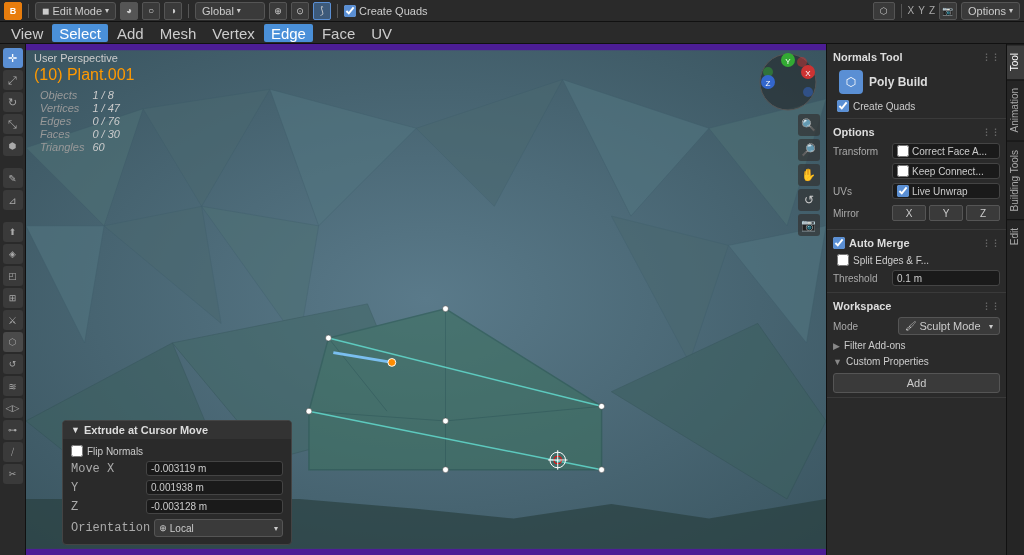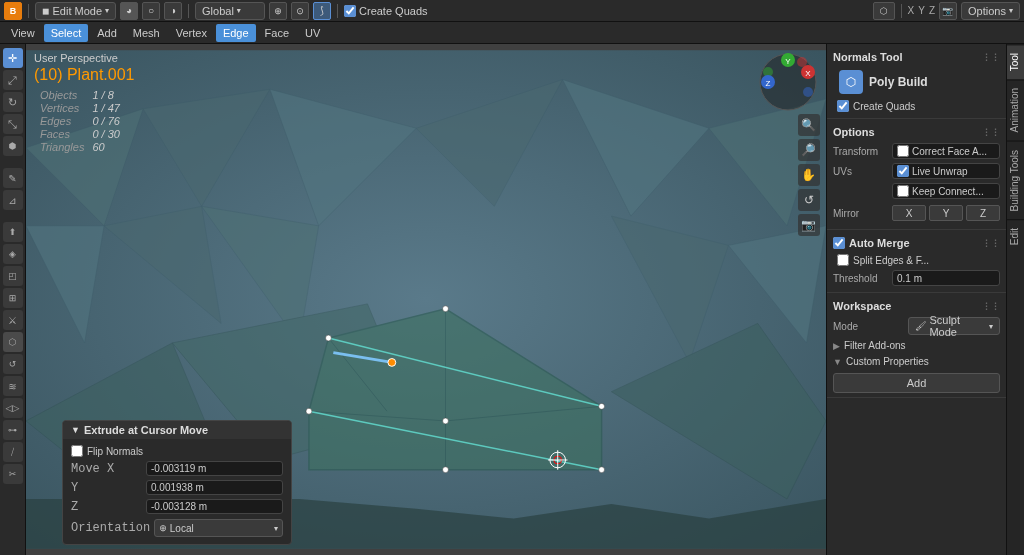--- a/index.html
+++ b/index.html
@@ -71,21 +71,21 @@
       position: absolute;
       top: 22px; left: 0; right: 0;
       z-index: 100;
     }
     .menu-btn {
       padding: 1px 7px;
       height: 18px;
       background: transparent;
       border: none;
       color: #ccc;
-      font-size: 11px;
+      font-size: 15px;
       cursor: pointer;
       border-radius: 2px;
     }
     .menu-btn.active-btn {
       background: #4a90d9;
       color: #fff;
       border-radius: 2px;
     }
 
     
@@ -180,21 +180,21 @@
       background: #3a3a3a;
       border: 1px solid #555;
       border-radius: 2px;
       color: #ccc;
       font-size: 10px;
       cursor: pointer;
       text-align: center;
       display: flex; align-items: center; justify-content: center;
     }
     .mode-select-row {
-      display: flex; align-items: center; gap: 20px; padding: 2px 0;
+      display: flex; align-items: center; gap: 10px; padding: 2px 0;
     }
     .add-btn {
       width: 100%;
       background: #3a3a3a;
       border: 1px solid #555;
       color: #ccc;
       font-size: 11px;
       height: 20px;
       border-radius: 3px;
       cursor: pointer;
@@ -217,21 +217,21 @@
       display: flex; align-items: center; gap: 6px; padding: 4px 6px;
     }
 
     
     .viewport {
       position: absolute;
       top: 44px;
       left: 26px;
       right: 198px;
       bottom: 0;
-      background: #404040;
+      background: #4c1d95;
       overflow: hidden;
     }
     .viewport-info {
       position: absolute;
       top: 8px; left: 8px;
       color: #ddd;
       font-size: 11px;
     }
     .viewport-info .obj-name { color: #f90; font-size: 16px; }
     .viewport-info table { border-spacing: 4px 1px; }
@@ -461,32 +461,32 @@
     </div>
 
     <div class="panel-row">
       <span class="panel-label">Transform</span>
       <div class="panel-value">
         <input type="checkbox" class="small-check" style="margin-right: 3px;">
         <span style="font-size:10px; color:#ccc;">Correct Face A...</span>
       </div>
     </div>
     <div class="panel-row">
+      <span class="panel-label"></span>
+      <div class="panel-value">
+        <input type="checkbox" class="small-check" style="margin-right: 3px;">
+        <span style="font-size:10px; color:#ccc;">Keep Connect...</span>
+      </div>
+    </div>
+
+    <div class="panel-row">
       <span class="panel-label">UVs</span>
       <div class="panel-value">
         <input type="checkbox" class="small-check" checked="" style="margin-right: 3px;">
         <span style="font-size:10px; color:#ccc;">Live Unwrap</span>
-      </div>
-    </div>
-
-    <div class="panel-row">
-      <span class="panel-label"></span>
-      <div class="panel-value">
-        <input type="checkbox" class="small-check" style="margin-right: 3px;">
-        <span style="font-size:10px; color:#ccc;">Keep Connect...</span>
       </div>
     </div>
 
     <div class="panel-row">
       <span class="panel-label">Mirror</span>
       <div class="btn-row" style="flex:1;">
         <div class="xyz-btn">X</div>
         <div class="xyz-btn">Y</div>
         <div class="xyz-btn">Z</div>
       </div>

